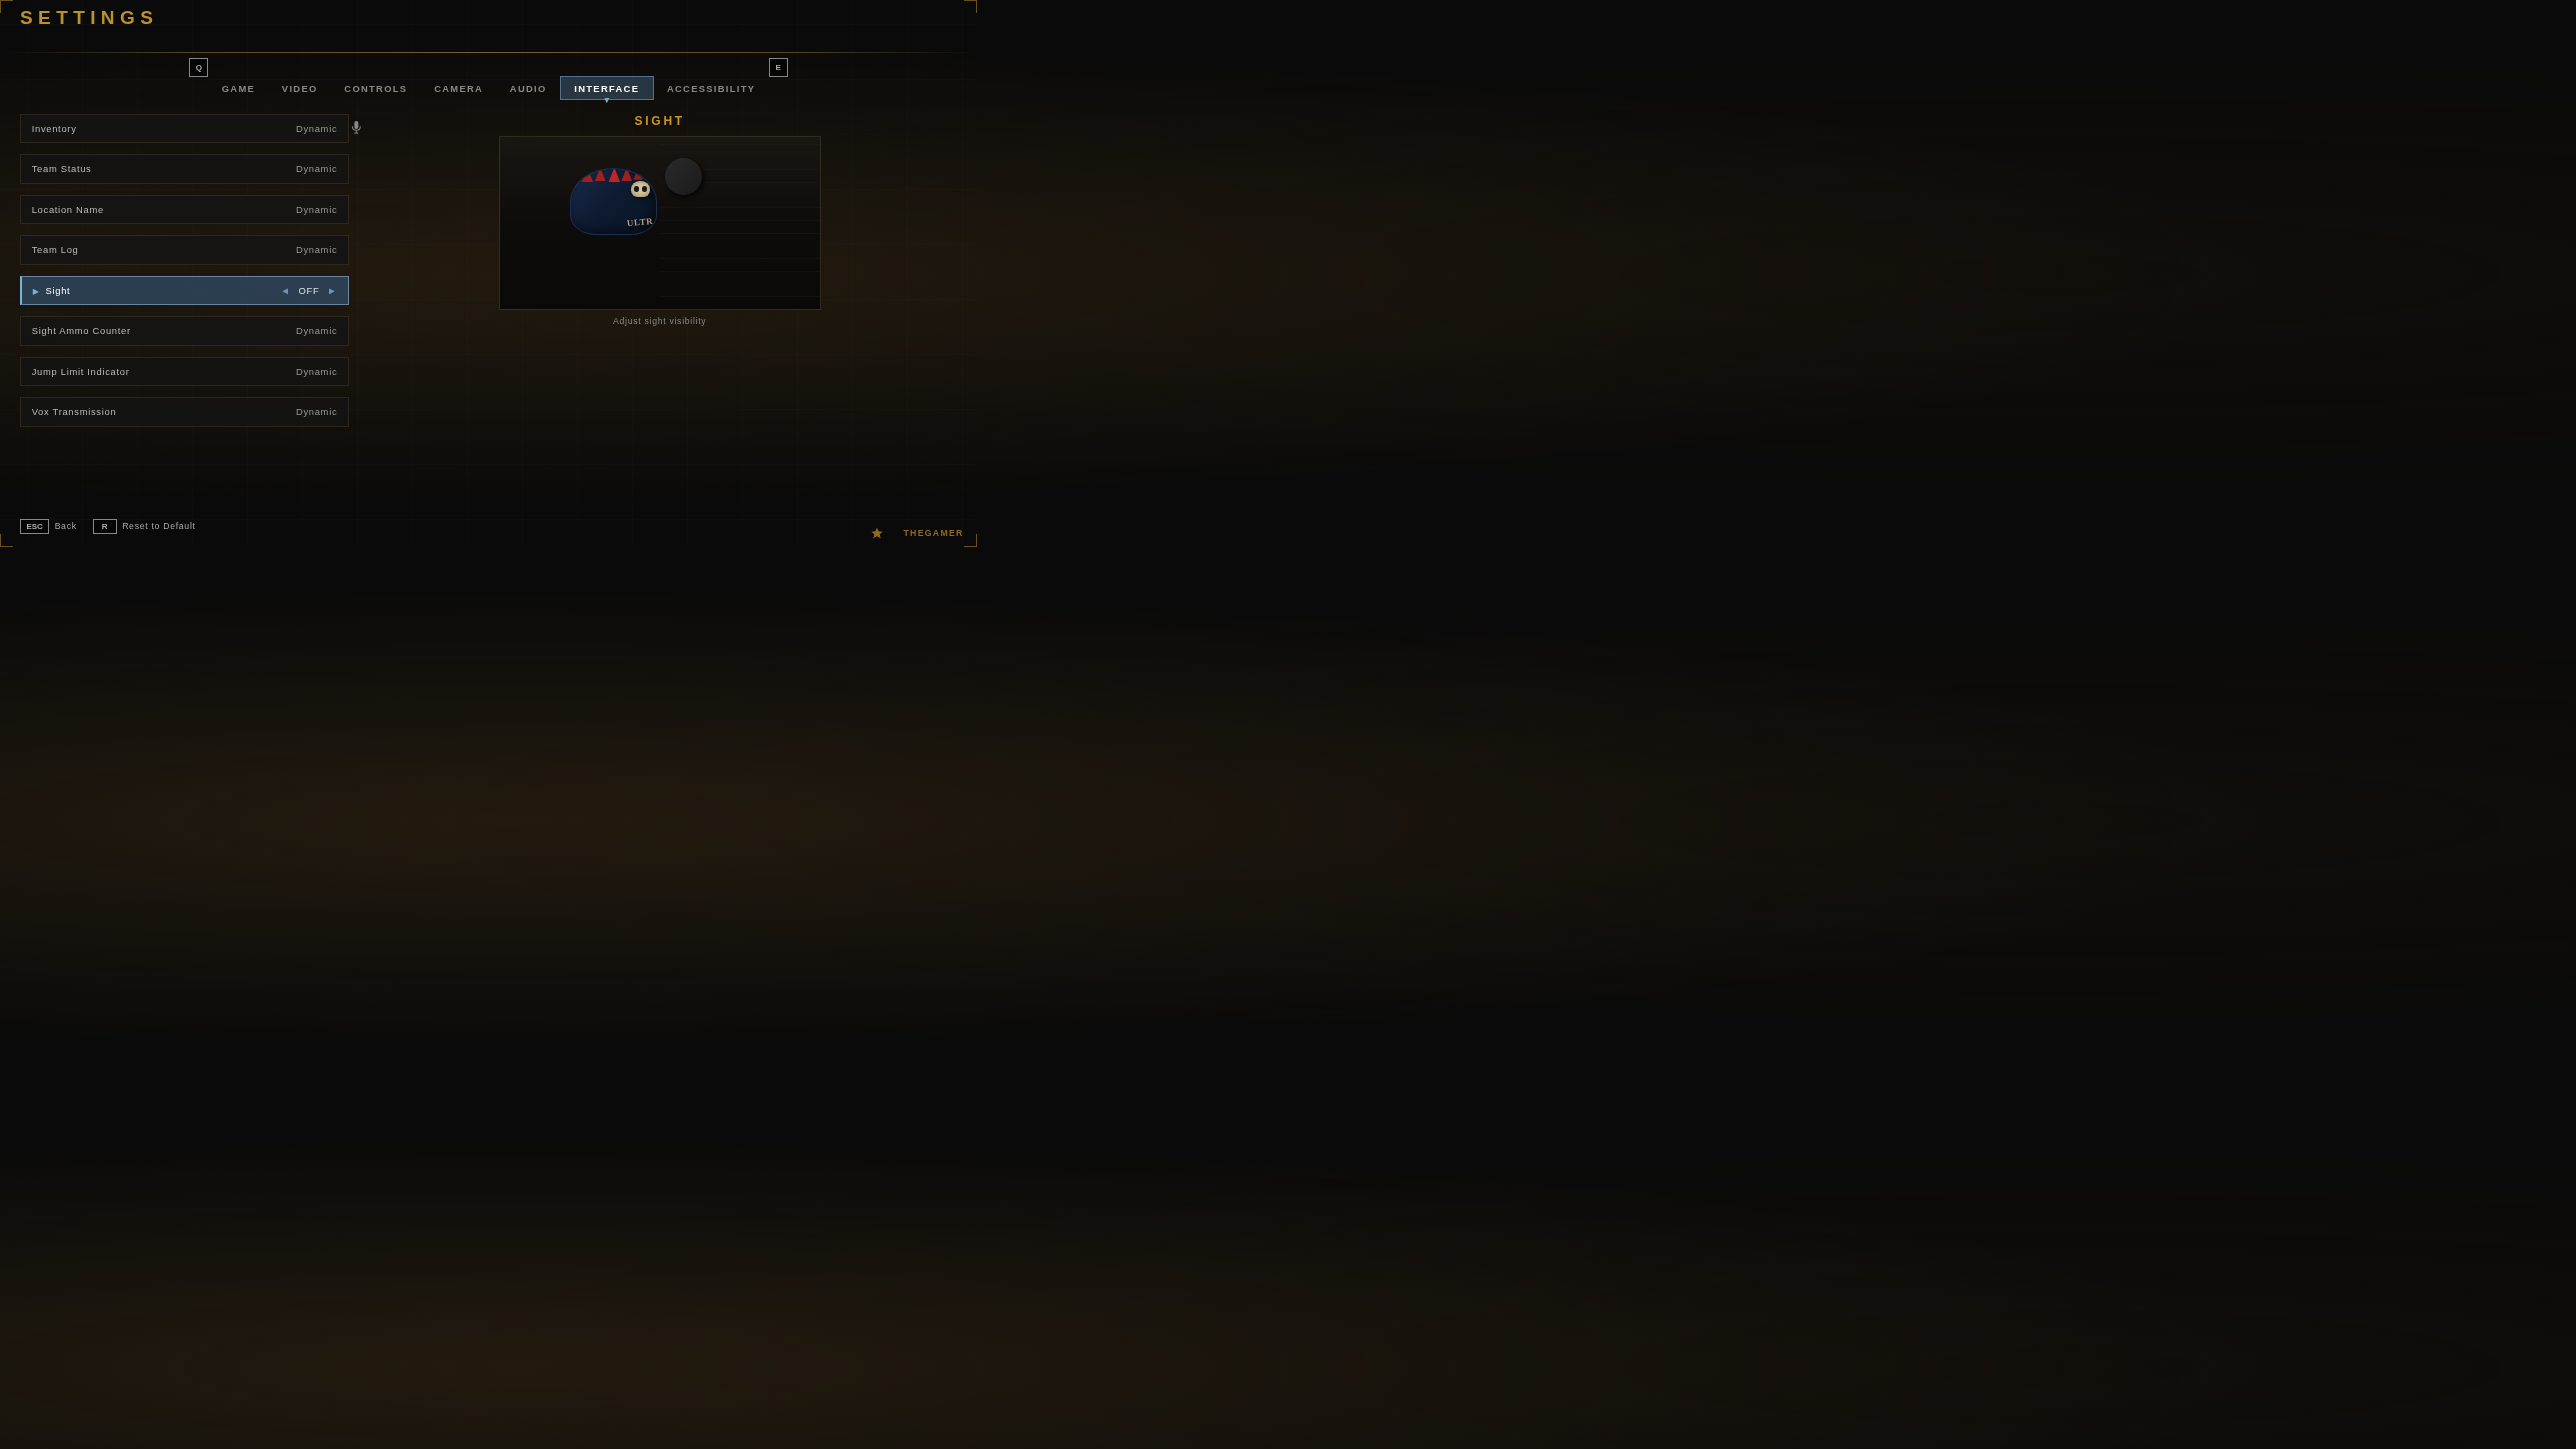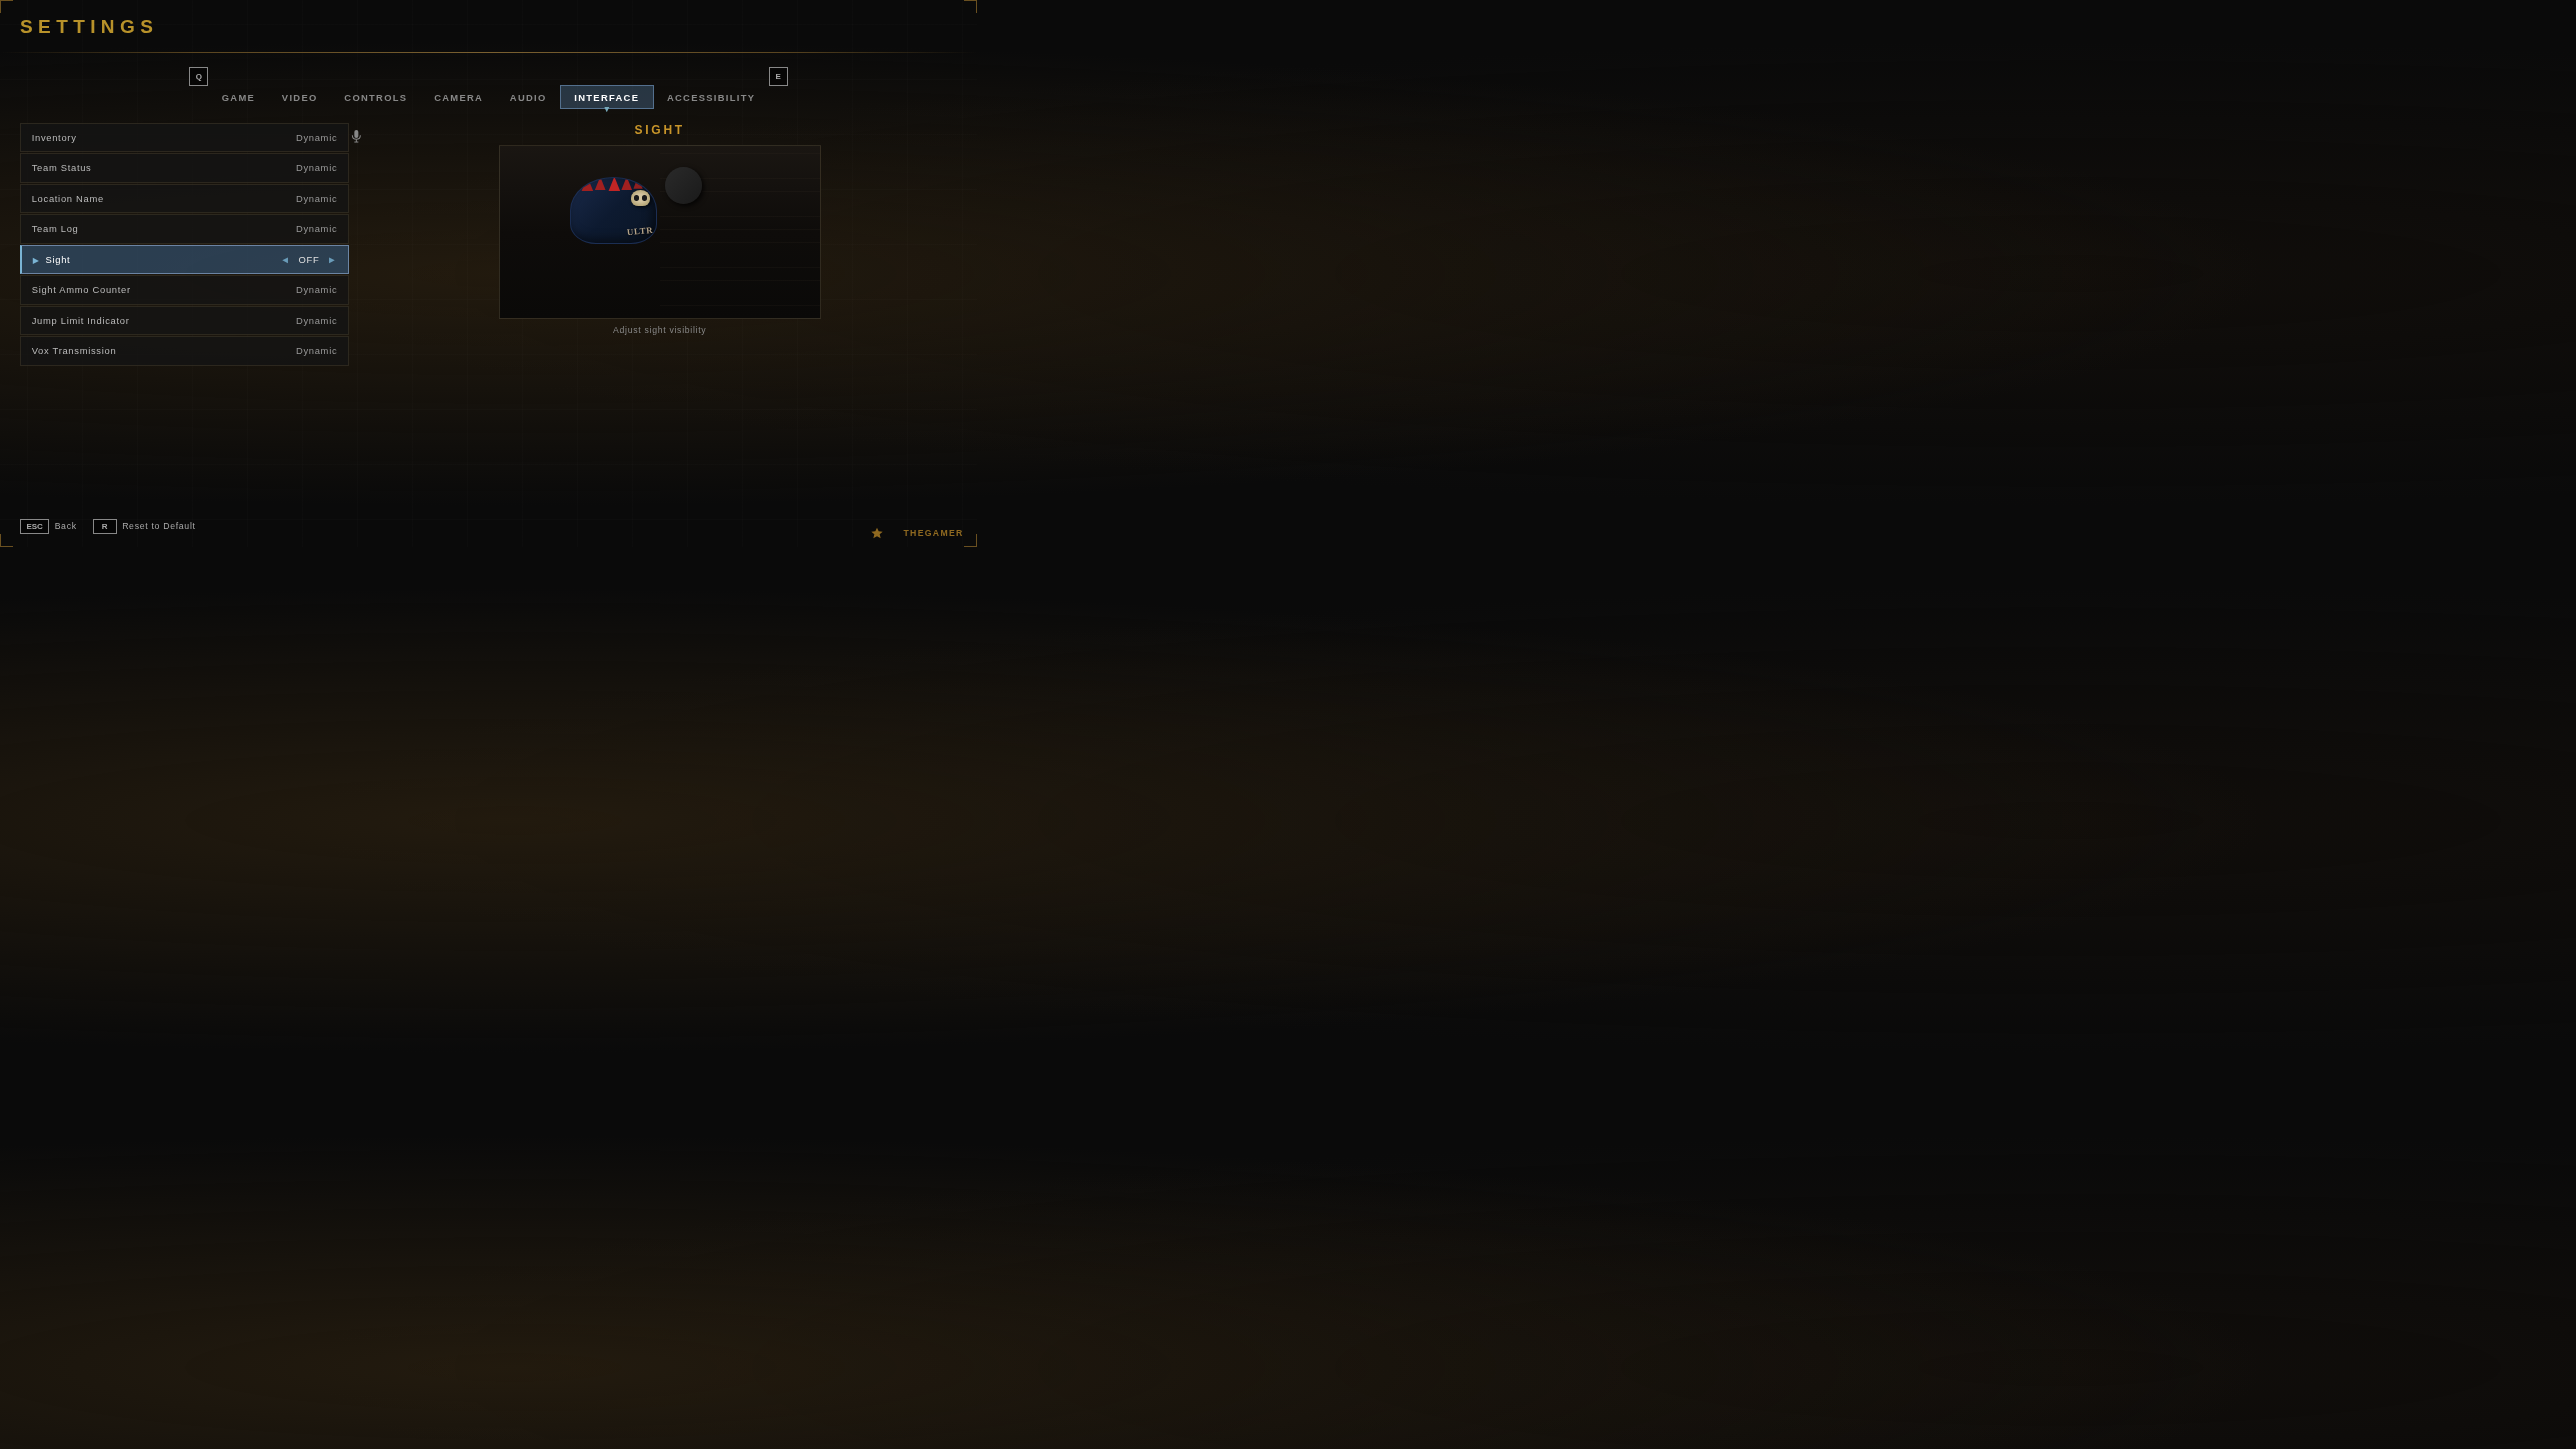--- a/index.html
+++ b/index.html
@@ -31,21 +31,21 @@
 
     .page-wrapper {
       position: relative;
       z-index: 1;
       width: 100%;
       height: 100%;
     }
 
     
     .header {
-      padding: 16px 20px 0;
+      padding: 7px 20px 0;
     }
 
     .settings-title {
       font-size: 19px;
       font-weight: 700;
       letter-spacing: 5.4px;
       color: #b8922a;
       text-transform: uppercase;
       font-family: 'Arial Black', Arial, sans-serif;
     }
@@ -110,21 +110,21 @@
       gap: 13.4px;
       height: calc(100% - 87px);
     }
 
     
     .settings-list {
       width: 329px;
       flex-shrink: 0;
       display: flex;
       flex-direction: column;
-      gap: 1px;
+      gap: 11px;
       position: relative;
     }
 
     .mic-icon-container {
       position: absolute;
       right: -14.8px;
       top: 5.4px;
       z-index: 10;
     }
 

